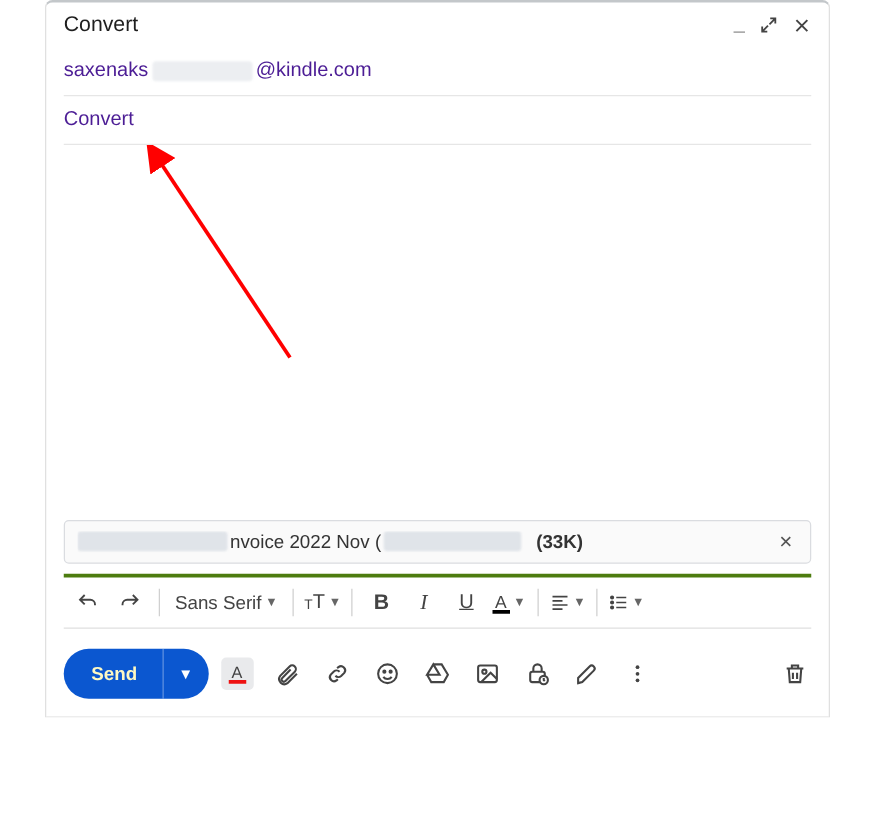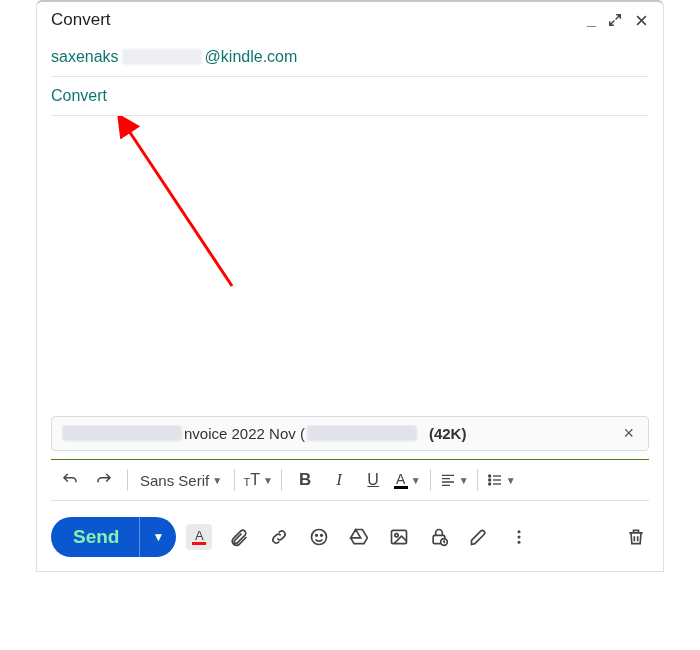--- a/index.html
+++ b/index.html
@@ -37,21 +37,21 @@
     justify-content: center;
     font-size: 16px;
     line-height: 1;
   }
   .icon-btn svg { display: block; }
   .fields { padding: 0 14px; }
   .field-row {
     border-bottom: 1px solid #e6e6e6;
     padding: 10px 0;
     font-size: 16px;
-    color: #0f766e;
+    color: #4c1d95;
     display: flex;
     align-items: center;
   }
   .blur {
     display: inline-block;
     width: 80px;
     height: 16px;
     background: #eceef1;
     border-radius: 3px;
     filter: blur(1px);
@@ -88,21 +88,21 @@
   .attachment-bar .blur2 {
     display:inline-block;
     height:16px;
     background:#e0e4e9;
     border-radius:3px;
     filter: blur(1px);
   }
   .attachment-close { color:#555; cursor:pointer; padding:0 4px; font-size:18px;}
   .format-bar {
     margin: 0 14px 10px 14px;
-    border-top: 1px solid #4d7c0f;
+    border-top: 3px solid #4d7c0f;
     border-bottom: 1px solid #e0e0e0;
     display: flex;
     align-items: center;
     gap: 4px;
     padding: 6px 4px;
     color: #444;
   }
   .fbtn {
     display:inline-flex;
     align-items:center;
@@ -125,23 +125,23 @@
   }
   .send-pill {
     display:flex;
     align-items:center;
     background:#0b57d0;
     border-radius: 22px;
     height: 40px;
     overflow:hidden;
   }
   .send-main {
-    color:#86efac;
+    color:#fef9c3;
     font-weight:600;
-    font-size:19px;
+    font-size:15px;
     padding: 0 20px 0 22px;
     height:100%;
     display:flex;
     align-items:center;
     cursor:pointer;
   }
   .send-drop {
     color:#fff;
     border-left:1px solid rgba(255,255,255,0.35);
     height:100%;
@@ -210,21 +210,21 @@
       </defs>
       <line x1="135" y1="170" x2="30" y2="12" stroke="#ff0000" stroke-width="3" marker-end="url(#ah)"></line>
     </svg>
   </div>
 
   <div class="attachment-bar">
     <div class="fname">
       <span class="blur2" style="width:120px;"></span>
       <span>nvoice 2022 Nov (</span>
       <span class="blur2" style="width:110px;"></span>
-      <span style="margin-left:10px;font-weight:600;">(42K)</span>
+      <span style="margin-left:10px;font-weight:600;">(33K)</span>
     </div>
     <span class="attachment-close">×</span>
   </div>
 
   <div class="format-bar">
     <span class="fbtn">
       <svg width="18" height="18" viewBox="0 0 24 24" fill="none" stroke="#444" stroke-width="2">
           <path d="M9 14L4 9l5-5M4 9h11a5 5 0 015 5v1"></path>
         </svg>
     </span>

